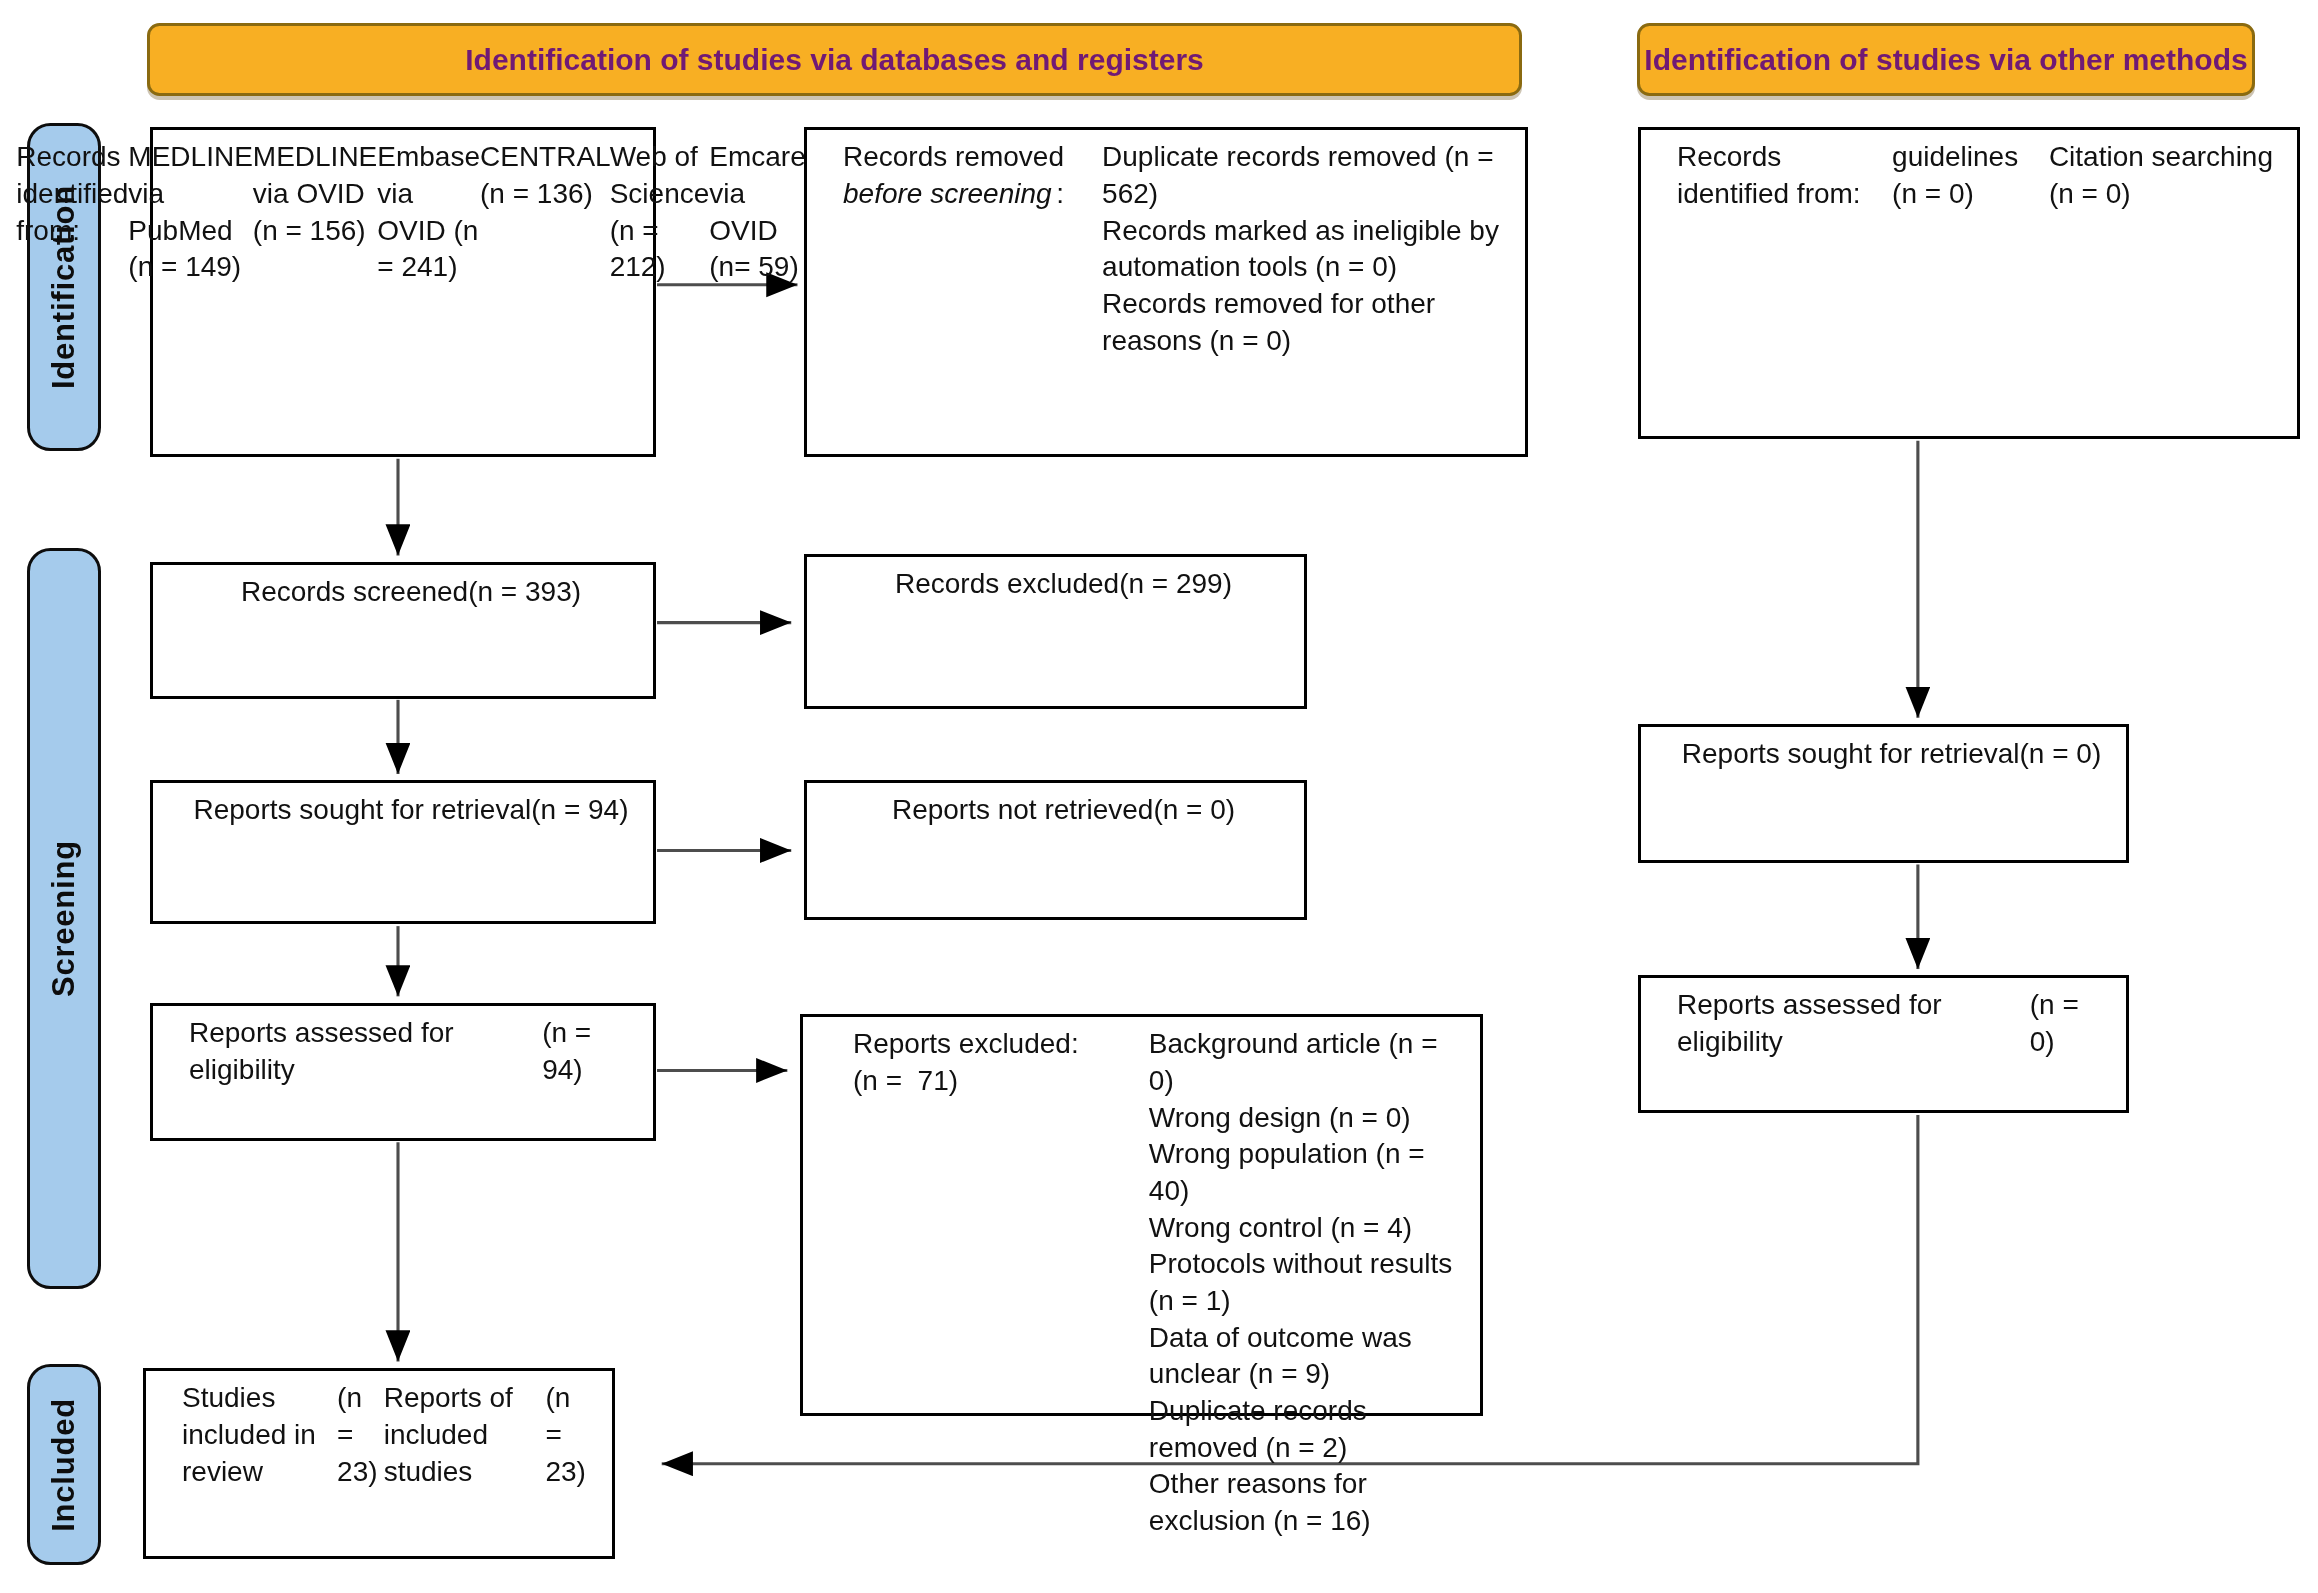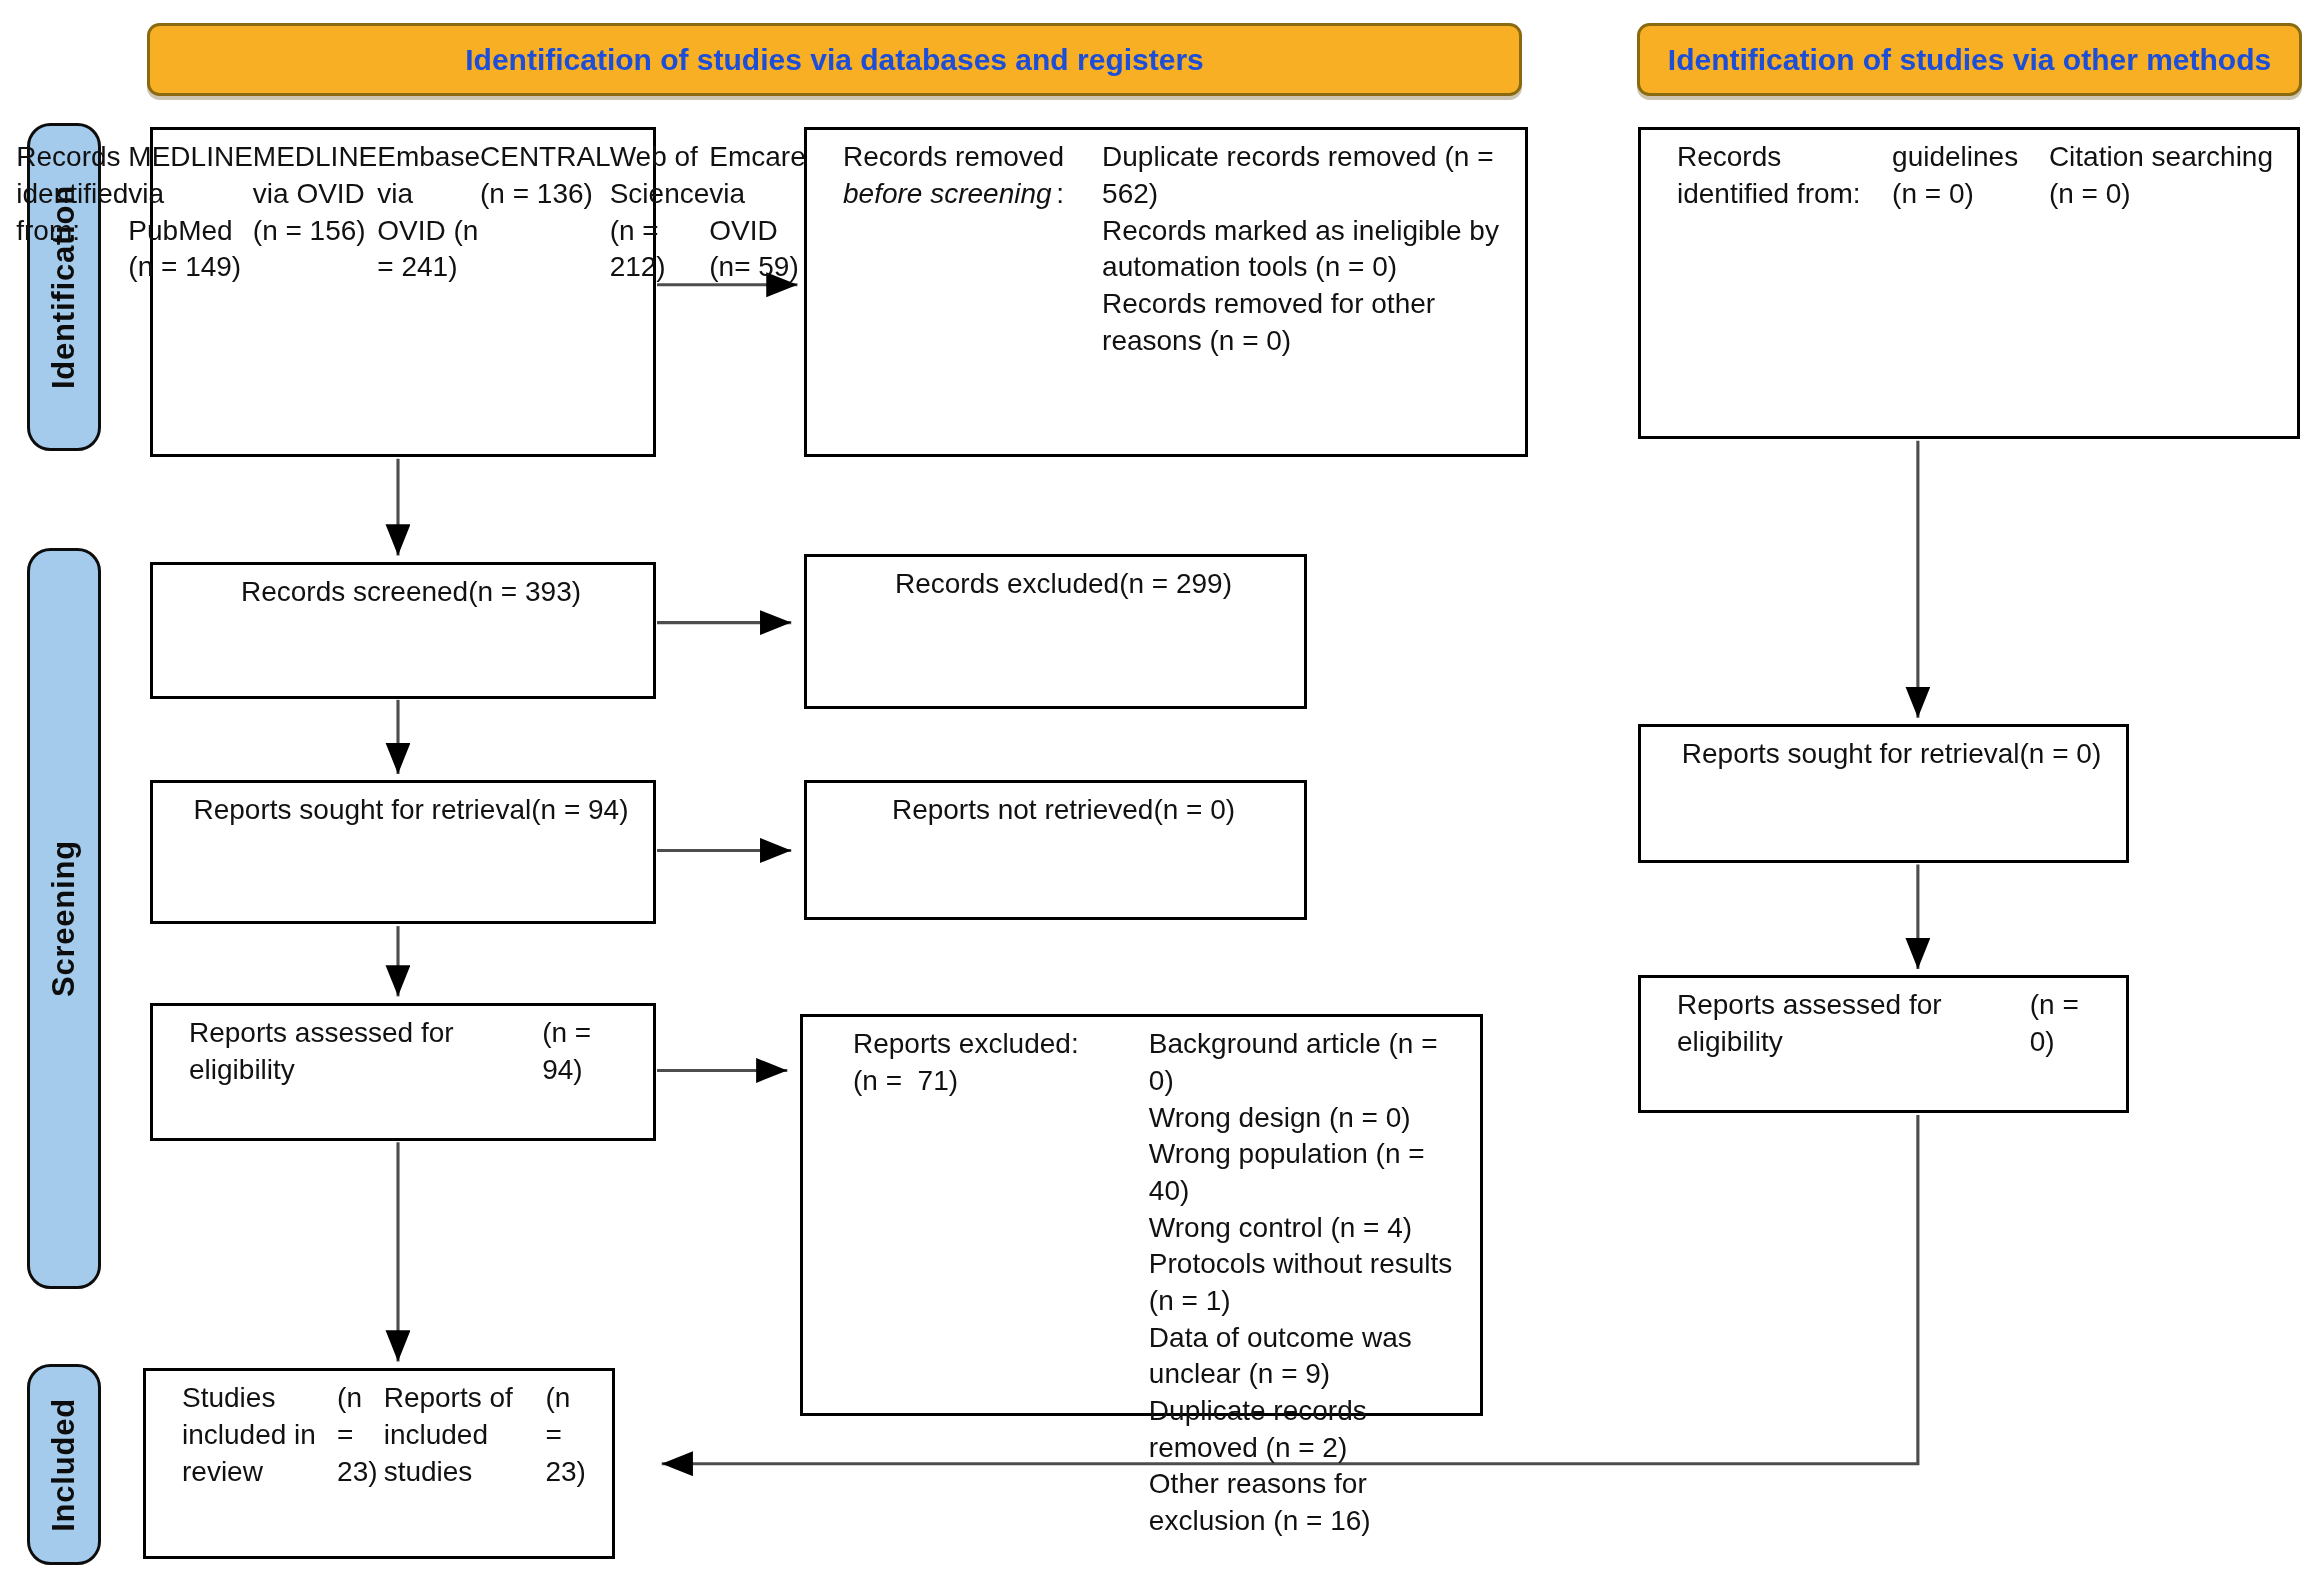--- a/index.html
+++ b/index.html
@@ -5,21 +5,21 @@
   html,body{margin:0;padding:0;background:#ffffff;}
   #stage-area{
     position:relative;width:2319px;height:1594px;background:#ffffff;
     font-family:"Liberation Sans", sans-serif;color:#111111;overflow:hidden;
   }
   svg.connectors{position:absolute;left:0;top:0;width:2319px;height:1594px;pointer-events:none;}
   .banner{
     position:absolute;box-sizing:border-box;
     border:3.1px solid #8a6a10;border-radius:12.5px;
     display:flex;align-items:center;justify-content:center;
-    font-weight:bold;font-size:30px;color:#1d4ed8;
+    font-weight:bold;font-size:30px;color:#701a75;
     box-shadow:0 3.9px 0 rgba(90,60,0,0.30);
   }
   .stage-pill{
     position:absolute;box-sizing:border-box;
     border:3.9px solid #0d0d0d;border-radius:23.4px;
     display:flex;align-items:center;justify-content:center;
   }
   .stage-pill span{
     writing-mode:vertical-rl;transform:rotate(180deg);
     font-weight:bold;font-size:31px;color:#0d0d0d;letter-spacing:0.8px;
@@ -63,21 +63,21 @@
       <line x1="2458" y1="565" x2="2458" y2="920" marker-end="url(#ah)"></line>
       <line x1="2458" y1="1108" x2="2458" y2="1242" marker-end="url(#ah)"></line>
 
       <polyline points="2458,1429 2458,1876 848,1876" marker-end="url(#ah)"></polyline>
     </g>
   </svg>
 
   <div class="banner" style="left: 147px; top: 23.4px; width: 1375px; height: 73px; background: rgb(248, 175, 35); border-color: rgb(138, 106, 16);">
     <span>Identification of studies via databases and registers</span>
   </div>
-  <div class="banner" style="left: 1637px; top: 23.4px; width: 665px; height: 73px; background: rgb(248, 175, 35); border-color: rgb(138, 106, 16);">
+  <div class="banner" style="left: 1637px; top: 23.4px; width: 618px; height: 73px; background: rgb(248, 175, 35); border-color: rgb(138, 106, 16);">
     <span>Identification of studies via other methods</span>
   </div>
 
   <div class="stage-pill" style="left: 27px; top: 123px; width: 74px; height: 328px; background: rgb(165, 203, 236);">
     <span>Identification</span>
   </div>
   <div class="stage-pill" style="left: 27px; top: 548px; width: 74px; height: 741px; background: rgb(165, 203, 236);">
     <span>Screening</span>
   </div>
   <div class="stage-pill" style="left: 27px; top: 1364px; width: 74px; height: 201px; background: rgb(165, 203, 236);">

